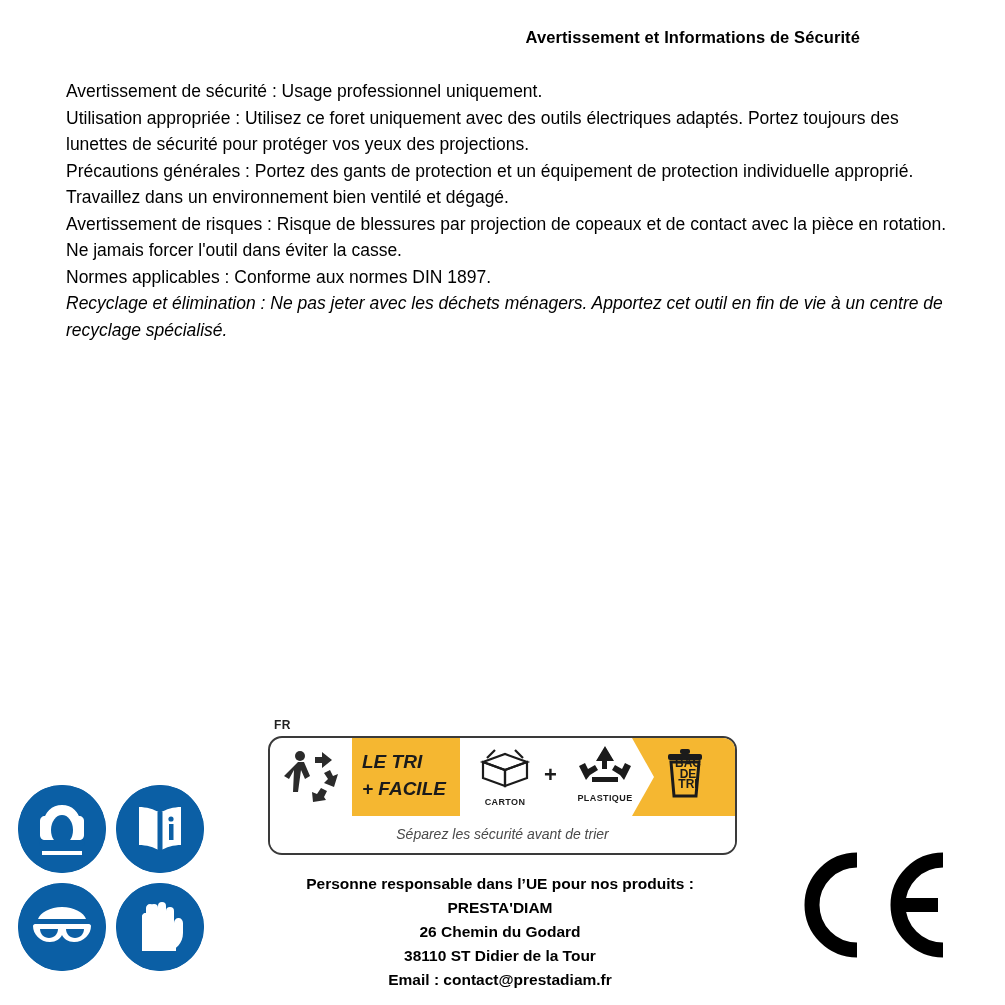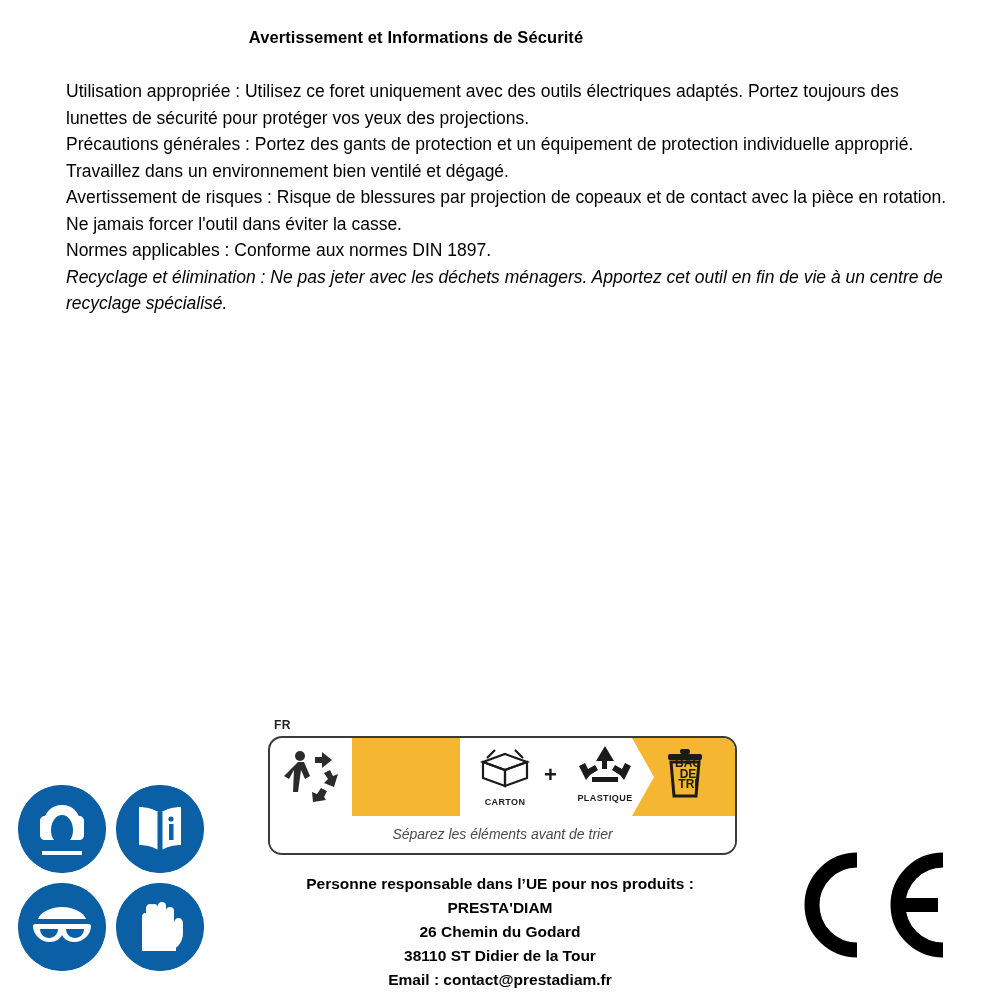--- a/index.html
+++ b/index.html
@@ -18,24 +18,25 @@
   .page {
     position: relative;
     width: 1005px;
     height: 1005px;
   }
   .doc-title {
     position: absolute;
     top: 28px;
     left: 0;
     width: 832px;
-    text-align: center;
+    text-align: right;
     font-size: 16.5px;
     font-weight: bold;
     letter-spacing: 0.1px;
+    padding-left: 28px;
   }
   .body-text {
     position: absolute;
     top: 78px;
     left: 66px;
     width: 890px;
     font-size: 17.5px;
     line-height: 26.5px;
   }
   .body-text p {
@@ -225,20 +226,21 @@
   }
 </style>
 </head>
 <body>
 
 <div class="page">
 
   <div class="doc-title">Avertissement et Informations de Sécurité</div>
 
   <div class="body-text">
+    <p>Avertissement de sécurité : Usage professionnel uniquement.</p>
     <p>Utilisation appropriée : Utilisez ce foret uniquement avec des outils électriques adaptés. Portez toujours des lunettes de sécurité pour protéger vos yeux des projections.</p>
     <p>Précautions générales : Portez des gants de protection et un équipement de protection individuelle approprié. Travaillez dans un environnement bien ventilé et dégagé.</p>
     <p>Avertissement de risques : Risque de blessures par projection de copeaux et de contact avec la pièce en rotation. Ne jamais forcer l'outil dans éviter la casse.</p>
     <p>Normes applicables : Conforme aux normes DIN 1897.</p>
     <p class="gap">Recyclage et élimination : Ne pas jeter avec les déchets ménagers. Apportez cet outil en fin de vie à un centre de recyclage spécialisé.</p>
   </div>
 
   <div class="pictos">
 
     <div class="picto p1">
@@ -303,20 +305,24 @@
       <div class="rl-triman">
         <svg viewBox="0 0 72 66" aria-hidden="true">
           <circle cx="22" cy="12" r="5" fill="#2b2b2b"></circle>
           <path d="M20 18h6l6 14-5 3-4-9-3 22h-5l1-22-5 9-5-3z" fill="#2b2b2b"></path>
           <path d="M44 8 l10 8 -10 8 v-5 h-7 v-6 h7z" fill="#2b2b2b"></path>
           <path d="M60 30 l-4 13 -10 -4 4 -4 -4 -6 6 -3 3 6z" fill="#2b2b2b"></path>
           <path d="M48 56 l-13 2 -1 -10 5 2 4 -6 6 3 -3 6z" fill="#2b2b2b"></path>
         </svg>
       </div>
 
+      <div class="rl-tri-text">
+        <div class="l1">LE TRI</div>
+        <div class="l2">+ FACILE</div>
+      </div>
 
       <div class="rl-carton">
         <svg width="64" height="48" viewBox="0 0 64 48" aria-hidden="true">
           <path d="M10 18 L32 10 L54 18 L32 26 Z" fill="none" stroke="#1b1b1b" stroke-width="2.2"></path>
           <path d="M10 18 v16 l22 8 v-16 z" fill="none" stroke="#1b1b1b" stroke-width="2.2"></path>
           <path d="M54 18 v16 l-22 8 v-16 z" fill="none" stroke="#1b1b1b" stroke-width="2.2"></path>
           <path d="M14 14 l8 -8 M50 14 l-8 -8" stroke="#1b1b1b" stroke-width="2.2" fill="none"></path>
         </svg>
         <div class="rl-cap">CARTON</div>
       </div>
@@ -339,21 +345,21 @@
           <rect x="26" y="7" width="10" height="5" rx="2" fill="#1b1b1b"></rect>
           <path d="M17 20 h28 l-3 34 h-22 z" fill="none" stroke="#1b1b1b" stroke-width="3"></path>
         </svg>
       </div>
       <div class="rl-bac-text">
         <div>BAC</div>
         <div>DE</div>
         <div>TRI</div>
       </div>
 
-      <div class="rl-footer">Séparez les éléments avant de trier</div>
+      <div class="rl-footer">Séparez les sécurité avant de trier</div>
     </div>
   </div>
 
   <div class="ce-mark">
     <svg viewBox="0 0 150 110" aria-hidden="true">
       <path d="M62 10 A45 45 0 1 0 62 100" fill="none" stroke="#000000" stroke-width="15"></path>
       <path d="M148 10 A45 45 0 1 0 148 100" fill="none" stroke="#000000" stroke-width="15"></path>
       <rect x="103" y="48" width="40" height="14" fill="#000000"></rect>
     </svg>
   </div>

